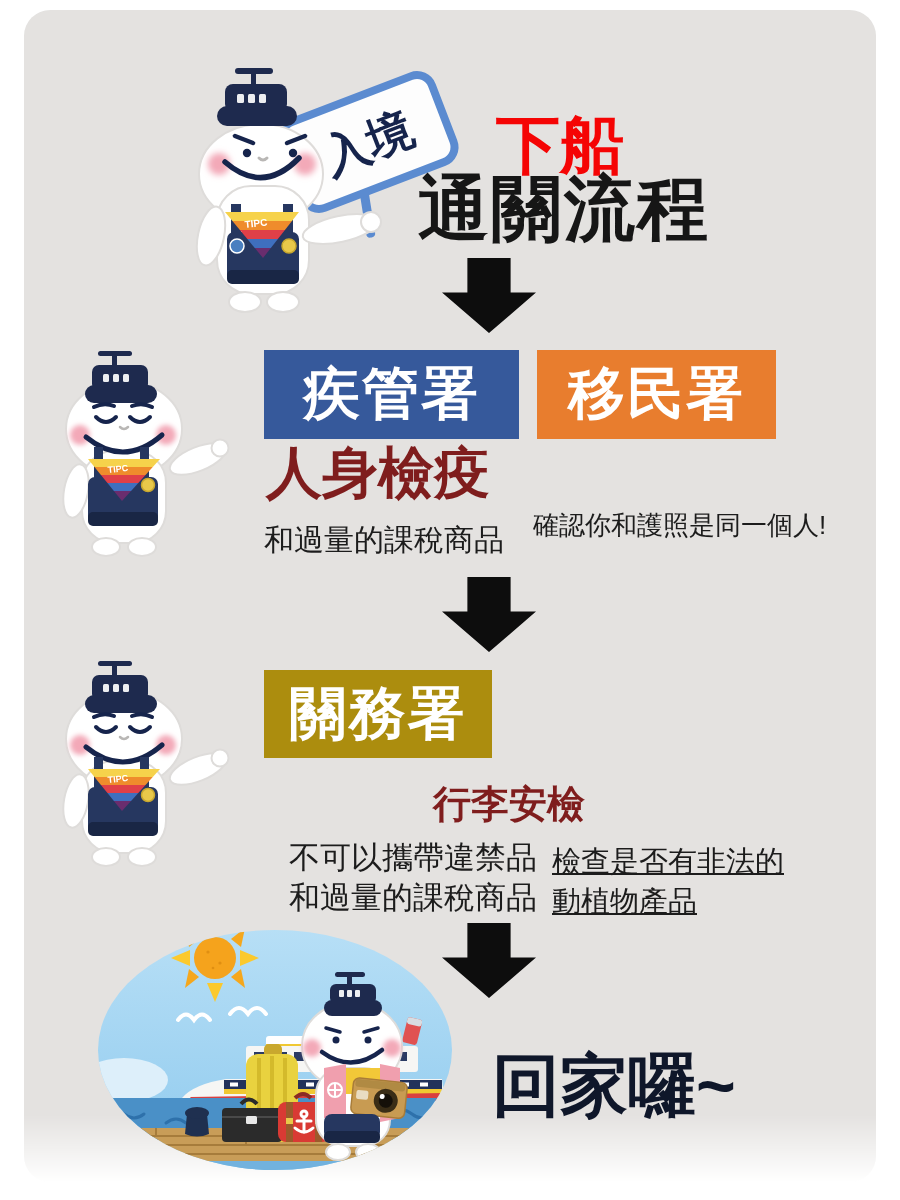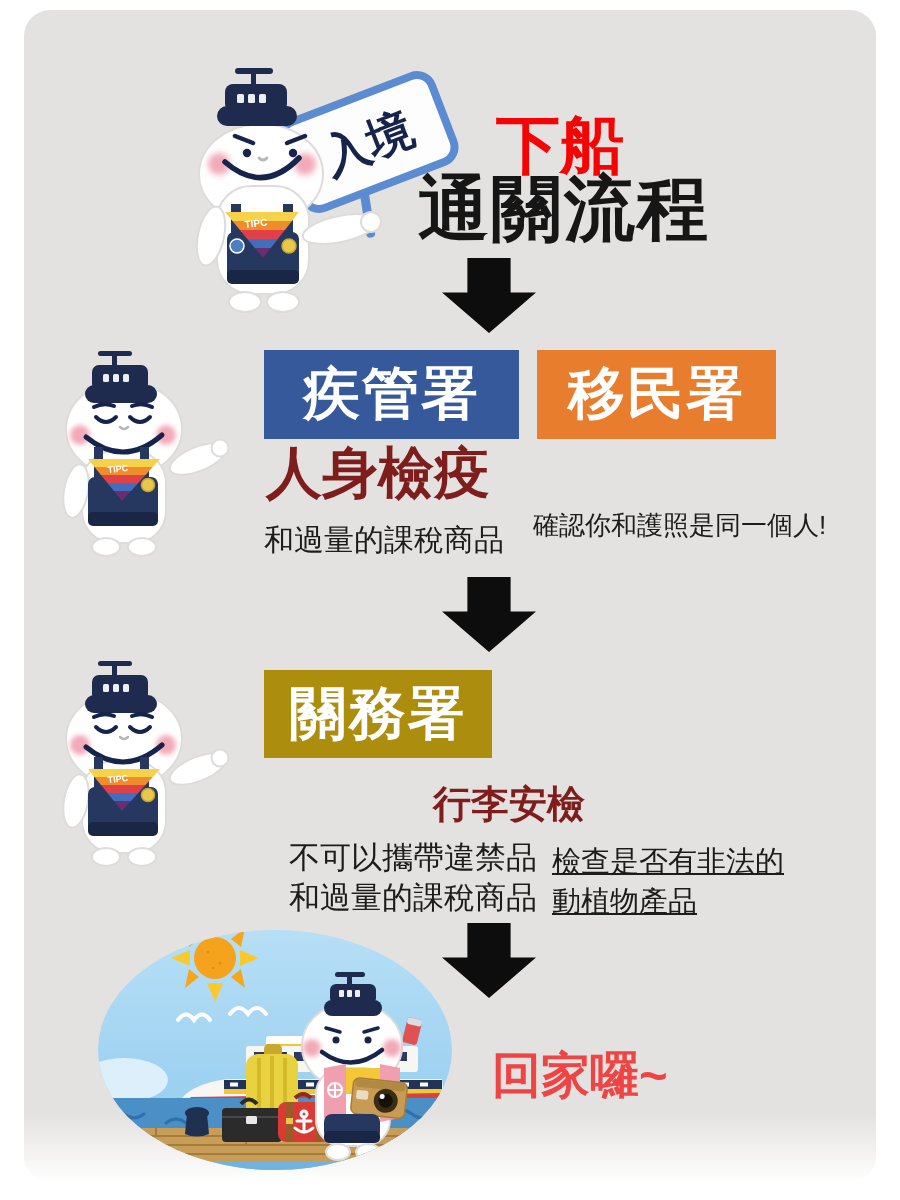--- a/index.html
+++ b/index.html
@@ -30,21 +30,21 @@
   .subtitle{font-size:56px;font-weight:700;color:#7f1d1d;text-align:center;line-height:1.1;white-space:nowrap;}
   .sb1{left:258px;top:442px;width:240px;}
   .sb2{left:532px;top:442px;width:248px;}
   .sb3{left:244px;top:784px;width:530px;font-size:38px;}
   .caption{color:#1c1c1c;font-weight:400;}
   .cp1{left:264px;top:520px;width:228px;text-align:center;font-size:30px;white-space:nowrap;}
   .cp2{left:533px;top:508px;font-size:26px;white-space:nowrap;text-align:right;}
   .cp3{left:264px;top:838px;font-size:31px;line-height:40px;white-space:nowrap;margin-left:25px;}
   .cp4{left:552px;top:841px;font-size:29px;line-height:40px;white-space:nowrap;text-decoration:underline;}
   .egg-svg{left:96px;top:928px;width:358px;height:245px;}
-  .footer-text{left:492px;top:1050px;font-size:49px;font-weight:700;color:#ef4444;white-space:nowrap;line-height:1.05;}
+  .footer-text{left:492px;top:1050px;font-size:68px;font-weight:700;color:#0f172a;white-space:nowrap;line-height:1.05;}
 </style>
 </head>
 <body>
 
 <div class="page">
 
   <div class="card-bg" style="background-color: rgb(228, 226, 224);"></div>
 
   <svg class="defs-svg" aria-hidden="true">
     <defs>

